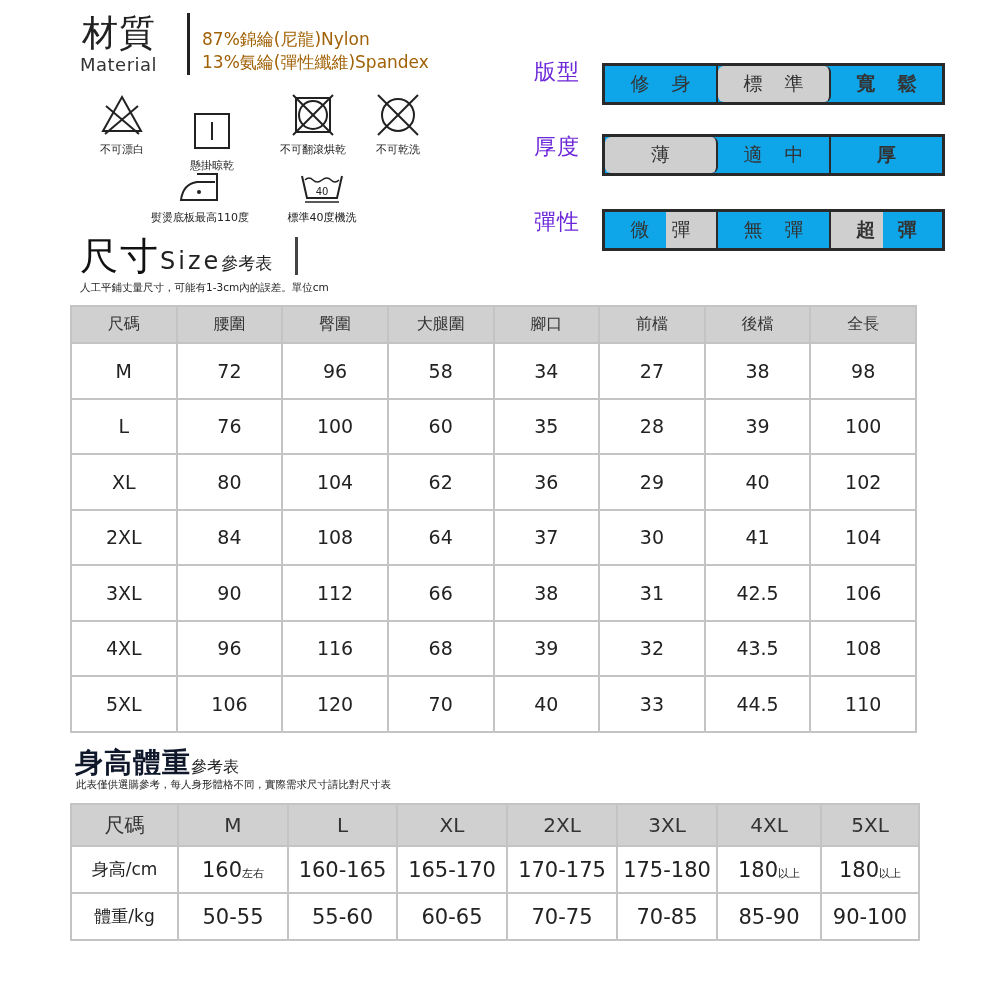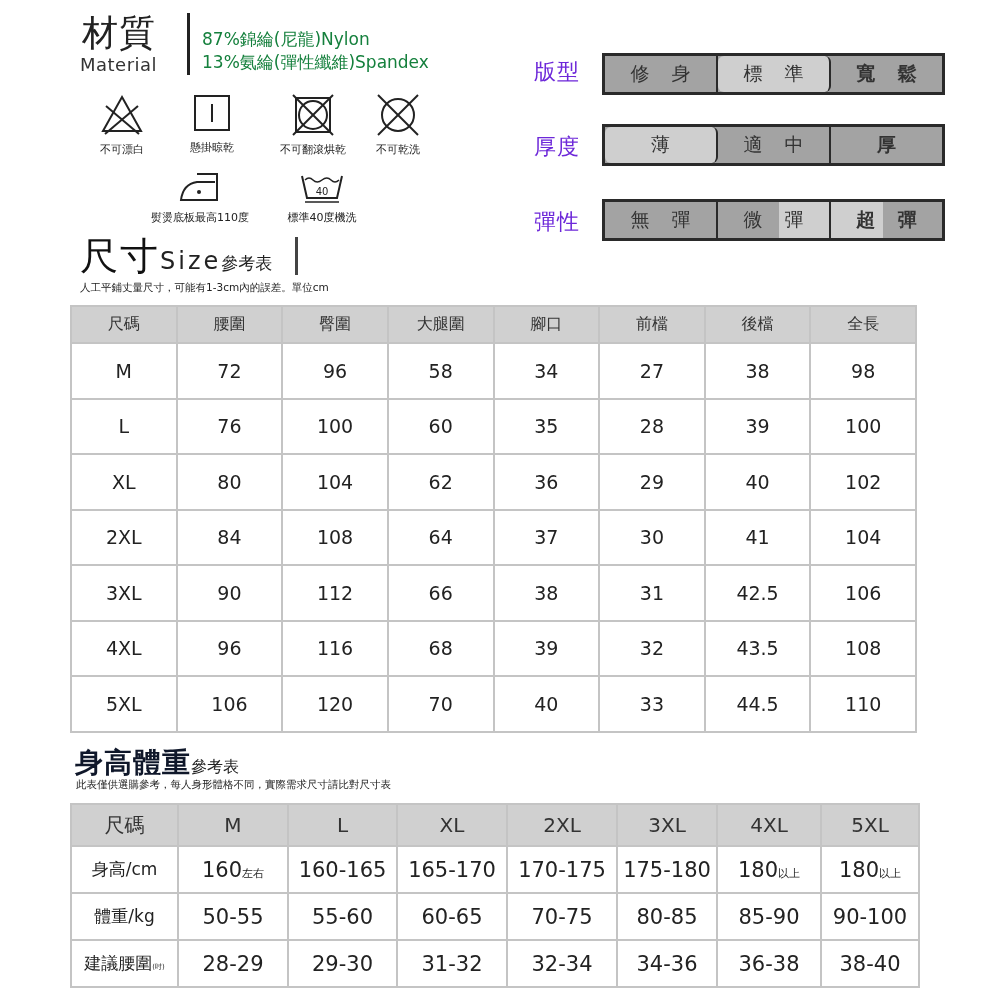--- a/index.html
+++ b/index.html
@@ -3,37 +3,37 @@
 <meta charset="utf-8">
 <style>
   * { box-sizing: border-box; margin: 0; padding: 0; }
   html, body { width: 1000px; height: 1000px; background: #ffffff; overflow: hidden; }
   body { position: relative; font-family: "DejaVu Sans", "Liberation Sans", sans-serif; color: #222; }
 
   
   .mat-title { position: absolute; left: 82px; top: 14px; font-size: 36px; line-height: 38px; color: #222; letter-spacing: 1px; }
   .mat-sub { position: absolute; left: 80px; top: 52px; font-size: 18px; line-height: 26px; color: #333; letter-spacing: 0.5px; text-align: center; }
   .mat-divider { position: absolute; left: 187px; top: 13px; width: 3px; height: 62px; background: #222; }
-  .mat-lines { position: absolute; left: 202px; top: 28px; font-size: 17px; line-height: 23px; color: #15803d; white-space: nowrap; }
+  .mat-lines { position: absolute; left: 202px; top: 28px; font-size: 17px; line-height: 23px; color: #a16207; white-space: nowrap; }
 
   .care { position: absolute; text-align: center; }
   .care svg { display: block; margin: 0 auto; }
   .care .lbl { font-size: 11px; color: #222; white-space: nowrap; margin-top: 6px; }
 
   
   .size-title { position: absolute; left: 80px; top: 236px; white-space: nowrap; }
   .size-title .big { font-size: 38px; line-height: 40px; color: #111; letter-spacing: 2px; }
   .size-title .en { font-size: 24px; letter-spacing: 3px; color: #222; }
   .size-title .sm { font-size: 17px; color: #222; }
   .size-title-bar { position: absolute; left: 295px; top: 237px; width: 3px; height: 38px; background: #444; }
   .size-note { position: absolute; left: 80px; top: 281px; font-size: 10.5px; color: #222; white-space: nowrap; }
 
   
   .attr-label { position: absolute; left: 534px; font-size: 22px; color: #6d28d9; letter-spacing: 1px; }
-  .attr-bar { position: absolute; left: 602px; width: 343px; height: 42px; border: 3px solid #2a2a2a; display: flex; background: #a3a3a3; }
+  .attr-bar { position: absolute; left: 602px; width: 343px; height: 42px; border: 3px solid #2a2a2a; display: flex; background: #0ea5e9; margin-top: 10px; }
   .attr-cell { position: relative; flex: 1; display: flex; align-items: center; justify-content: center; font-size: 19px; color: #333; letter-spacing: 8px; border-right: 2px solid #2a2a2a; }
   .attr-cell:last-child { border-right: none; font-weight: bold; }
   .attr-cell.on { background: #cfcfcf; border-radius: 6px; }
   .attr-cell .txt { position: relative; z-index: 2; padding-left: 8px; }
   .attr-cell .half { position: absolute; top: 0; bottom: 0; background: #cfcfcf; z-index: 1; }
 
   
   table { border-collapse: collapse; position: absolute; table-layout: fixed; }
   .size-table { left: 70px; top: 305px; width: 847px; }
   .size-table th, .size-table td { border: 2px solid #c4c4c4; text-align: center; color: #222; }
@@ -67,21 +67,21 @@
 
 <div class="care" style="left:86px; top:94px; width:72px;">
   <svg width="46" height="42" viewBox="0 0 46 42">
     <polygon points="23,3 42,37 4,37" fill="none" stroke="#222" stroke-width="2"></polygon>
     <line x1="7" y1="12" x2="40" y2="40" stroke="#222" stroke-width="2"></line>
     <line x1="39" y1="12" x2="6" y2="40" stroke="#222" stroke-width="2"></line>
   </svg>
   <div class="lbl">不可漂白</div>
 </div>
 
-<div class="care" style="left:176px; top:92px; width:72px;">
+<div class="care" style="left:176px; top:110px; width:72px;">
   <svg width="40" height="42" viewBox="0 0 40 42">
     <rect x="3" y="4" width="34" height="34" fill="none" stroke="#222" stroke-width="2"></rect>
     <line x1="20" y1="12" x2="20" y2="30" stroke="#222" stroke-width="2"></line>
   </svg>
   <div class="lbl">懸掛晾乾</div>
 </div>
 
 <div class="care" style="left:271px; top:94px; width:84px;">
   <svg width="46" height="42" viewBox="0 0 46 42">
     <rect x="6" y="4" width="34" height="34" fill="none" stroke="#222" stroke-width="2"></rect>
@@ -141,25 +141,25 @@
       <span class="txt">適 中</span>
     </div>
   <div class="attr-cell">
       <span class="txt">厚</span>
     </div>
 </div>
 
 <div class="attr-label" style="top:207px;">彈性</div>
 <div class="attr-bar" style="top:199px;">
   <div class="attr-cell">
-      <span class="txt">無 彈</span>
-    </div>
-  <div class="attr-cell">
       <span class="half" style="left:55%; right:0;"></span>
       <span class="txt">微 彈</span>
+    </div>
+  <div class="attr-cell">
+      <span class="txt">無 彈</span>
     </div>
   <div class="attr-cell">
       <span class="half" style="left:0; width:47%;"></span>
       <span class="txt">超 彈</span>
     </div>
 </div>
 
 <div class="size-title">
   <span class="big">尺寸</span><span class="en">Size</span><span class="sm">參考表</span>
 </div>
@@ -291,28 +291,18 @@
       <td><span>175-180</span></td>
       <td><span>180</span><span class="tiny">以上</span></td>
       <td><span>180</span><span class="tiny">以上</span></td>
     </tr>
     <tr>
       <td class="rowhead"><span>體重/kg</span></td>
       <td>50-55</td>
       <td>55-60</td>
       <td>60-65</td>
       <td>70-75</td>
-      <td>80-85</td>
+      <td>70-85</td>
       <td>85-90</td>
       <td>90-100</td>
     </tr>
-    <tr>
-      <td class="rowhead"><span>建議腰圍</span><span class="micro">(吋)</span></td>
-      <td>28-29</td>
-      <td>29-30</td>
-      <td>31-32</td>
-      <td>32-34</td>
-      <td>34-36</td>
-      <td>36-38</td>
-      <td>38-40</td>
-    </tr>
   </tbody>
 </table>
 
 </body></html>

